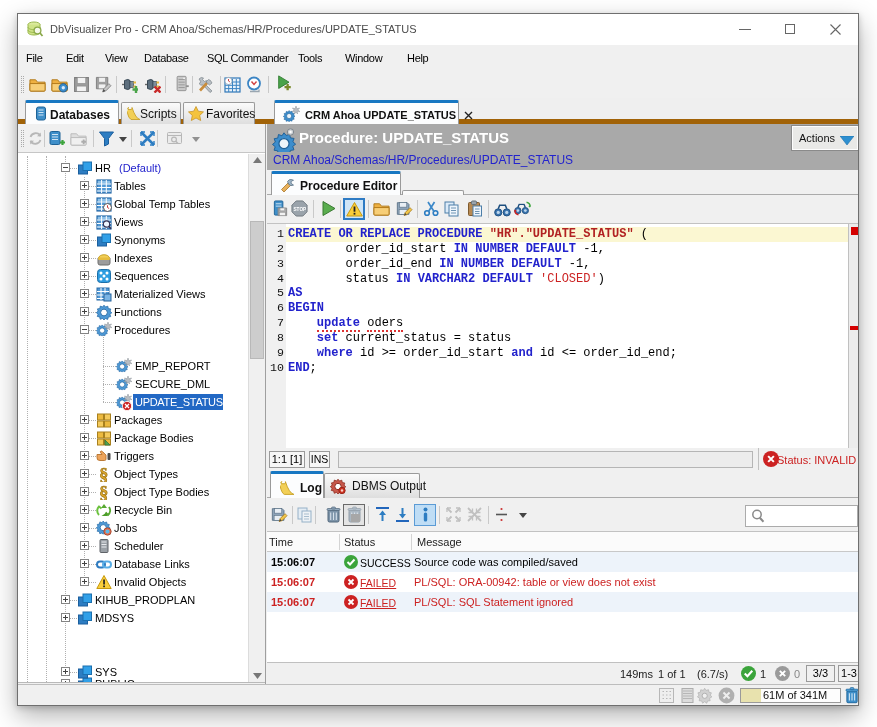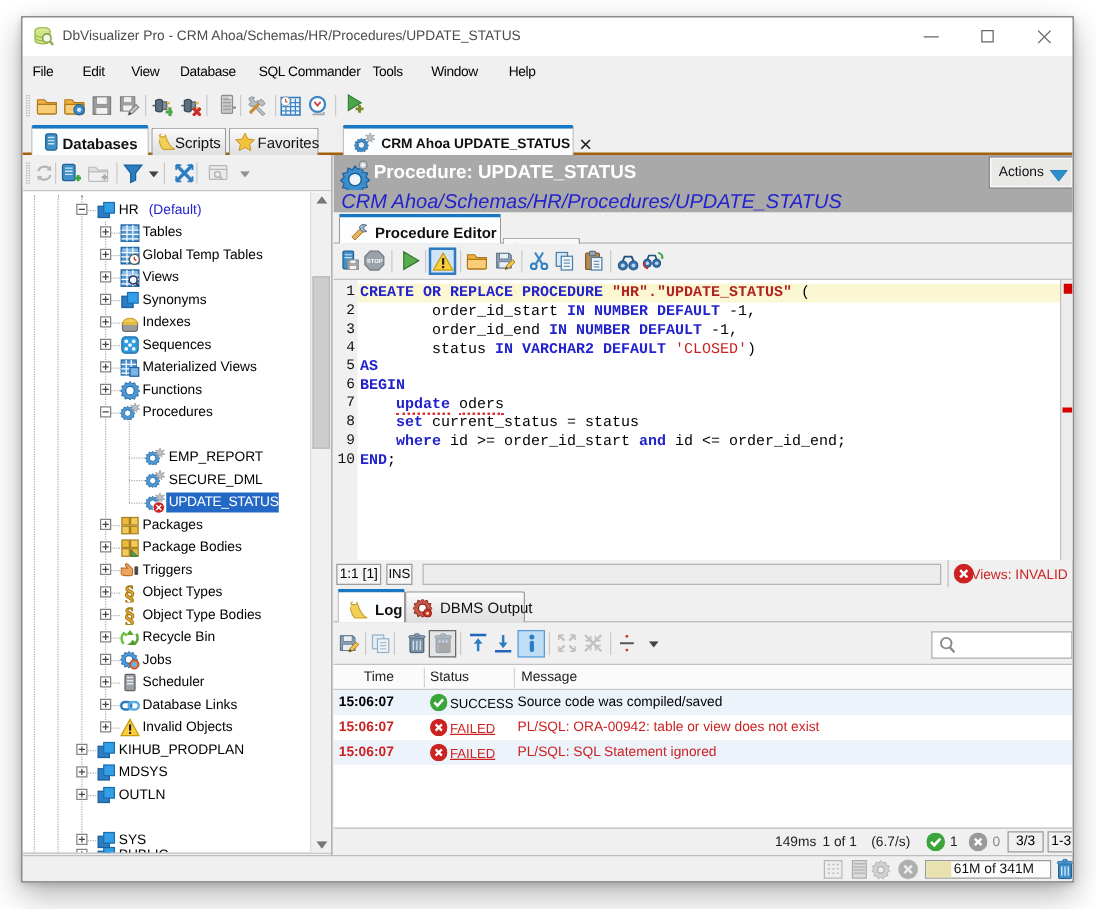--- a/index.html
+++ b/index.html
@@ -6,41 +6,41 @@
 html,body{width:877px;height:727px;background:#fff;overflow:hidden;font-family:"Liberation Sans",sans-serif;}
 .ab{position:absolute;}
 #win{position:absolute;left:17px;top:13px;width:842px;height:693px;border:1px solid #6f6f6f;background:#f0f0f0;overflow:hidden;box-shadow:0 10px 24px rgba(0,0,0,.30),0 2px 6px rgba(0,0,0,.18);}
 svg{display:block;position:absolute;}
 .vsep{position:absolute;width:1px;background:#c9c9c9;}
 #tbar{left:0;top:0;width:840px;height:31px;background:#fff;}
 #title{left:32px;top:9px;font-size:11px;color:#4c4c4c;white-space:nowrap;}
 #menubar{left:0;top:31px;width:840px;height:26px;background:#f0f0f0;}
 .mi{position:absolute;top:7px;font-size:11px;color:#000;letter-spacing:-0.3px;white-space:nowrap;}
 #mtools{left:0;top:57px;width:840px;height:27px;background:#f0f0f0;}
-#tabrow{left:0;top:84px;width:840px;height:26px;background:#efefef;border-bottom:2px solid #a16207;}
+#tabrow{left:0;top:84px;width:840px;height:26px;background:#efefef;border-bottom:5px solid #a16207;}
 .tab{position:absolute;top:4px;height:22px;border:1px solid #9a9a9a;border-bottom:none;background:linear-gradient(#fbfbfb,#dedede);border-radius:2px 2px 0 0;}
 .tab.act{top:2px;height:24px;background:#fcfdfe;border-top:3px solid #1777c2;}
 .tablab{position:absolute;top:4px;font-size:12px;color:#111;white-space:nowrap;}
 .tab.act .tablab{font-weight:bold;top:5px;}
 #lpanel{left:0;top:110px;width:247px;height:559px;background:#fff;border-bottom:1px solid #b9b9b9;overflow:hidden;}
 #ltools{position:absolute;left:0;top:0;width:247px;height:29px;background:#f0f0f0;border-bottom:1px solid #c6c6c6;}
 .trow{position:absolute;left:0;height:18px;width:230px;font-size:11px;color:#000;}
 .trow span{position:absolute;top:3px;white-space:nowrap;}
 .ebox{position:absolute;width:9px;height:9px;border:1px solid #848484;background:#fff;top:4px;}
 .ebox i{position:absolute;left:1px;top:3px;width:5px;height:1px;background:#444;}
 .ebox u{position:absolute;left:3px;top:1px;width:1px;height:5px;background:#444;}
 .gline{position:absolute;width:1px;border-left:1px dotted #b0b0b0;}
 .hline{position:absolute;height:1px;border-top:1px dotted #b0b0b0;}
 .ticon{width:16px;height:16px;top:1px;}
 #lsb{position:absolute;left:230px;top:30px;width:17px;height:529px;background:#f0f0f0;border-left:1px solid #dcdcdc;}
 #lsb .thumb{position:absolute;left:1px;top:67px;width:14px;height:138px;background:#cdcdcd;border:1px solid #b8b8b8;}
 #rpanel{left:247px;top:110px;width:593px;height:560px;background:#f0f0f0;border-left:1px solid #9f9f9f;overflow:hidden;}
 #rhead{position:absolute;left:1px;top:0;width:592px;height:46px;background:#a9a9a9;}
 #rtitle{left:32px;top:5px;font-size:15px;font-weight:bold;color:#fff;white-space:nowrap;}
-#rlink{left:6px;top:29px;font-size:16px;color:#2323cd;white-space:nowrap;font-style:italic;}
+#rlink{left:6px;top:29px;font-size:12px;color:#2323cd;white-space:nowrap;}
 #actions{left:525px;top:2px;width:66px;height:24px;background:#e9e9e7;border:1px solid #fdfdfd;outline:1px solid #8a8a8a;font-size:12px;color:#111;}
 .etab{position:absolute;border:1px solid #9a9a9a;border-bottom:none;background:linear-gradient(#fbfbfb,#dedede);border-radius:2px 2px 0 0;text-align:center;}
 .etab.act{background:#fcfdfe;border-top:3px solid #1777c2;}
 #edtabs{position:absolute;left:1px;top:46px;width:592px;height:25px;background:#f0f0f0;border-bottom:1px solid #aaa;}
 #edtools{position:absolute;left:1px;top:71px;width:592px;height:29px;background:#f0f0f0;border-bottom:1px solid #c2c2c2;}
 #editor{position:absolute;left:1px;top:100px;width:592px;height:224px;background:#fff;font-family:"Liberation Mono",monospace;font-size:11.6px;}
 #gutter{position:absolute;left:0;top:0;width:19px;height:224px;background:#f0f0f0;}
 .lno{position:absolute;left:0;width:17px;text-align:right;color:#111;font-size:11.6px;line-height:14.85px;}
 .cl{position:absolute;left:21px;white-space:pre;font-size:12px;line-height:14.85px;color:#000;}
 .kw{color:#2222cc;font-weight:bold;}
@@ -659,31 +659,20 @@
         <div class="hline" style="left:47px;top:9px;width:12px"></div>
         <div class="ebox" style="left:43px">
           <i></i>
           <u></u>
         </div>
         <svg class="ticon" style="left:59px" viewBox="0 0 16 16">
           <use href="#s-schema"></use>
         </svg>
         <span style="left:77px">MDSYS</span>
       </div>
-    <div class="trow" style="top:503px">
-        <div class="hline" style="left:47px;top:9px;width:12px"></div>
-        <div class="ebox" style="left:43px">
-          <i></i>
-          <u></u>
-        </div>
-        <svg class="ticon" style="left:59px" viewBox="0 0 16 16">
-          <use href="#s-schema"></use>
-        </svg>
-        <span style="left:77px">OUTLN</span>
-      </div>
     <div class="trow" style="top:551px">
         <div class="hline" style="left:47px;top:9px;width:12px"></div>
         <div class="ebox" style="left:43px">
           <i></i>
           <u></u>
         </div>
         <svg class="ticon" style="left:59px" viewBox="0 0 16 16">
           <use href="#s-schema"></use>
         </svg>
         <span style="left:77px">PUBLIC</span>
@@ -826,21 +815,21 @@
       </div>
     </div>
     <div id="estatus">
       <div class="sbox" style="left:2px;width:36px;line-height:15px">1:1 [1]</div>
       <div class="sbox" style="left:42px;width:21px;line-height:15px;font-size:10.5px">INS</div>
       <div class="sbox" style="left:71px;width:415px;background:#ececec;border-color:#b5b5b5"></div>
       <div class="ab" style="left:491px;top:0;width:1px;height:22px;background:#c0c0c0"></div>
       <svg style="left:496px;top:3px" width="16" height="16" viewBox="0 0 14 14">
           <use href="#s-fail"></use>
         </svg>
-      <div class="ab" style="left:510px;top:6px;font-size:11px;color:#cc2222;white-space:nowrap">Views: INVALID</div>
+      <div class="ab" style="left:510px;top:6px;font-size:11px;color:#cc2222;white-space:nowrap">Status: INVALID</div>
     </div>
     <div id="ltabs">
       <div class="etab act" style="left:3px;top:1px;width:54px;height:27px">
         <svg style="left:9px;top:6px" width="14" height="16" viewBox="0 0 13 15">
             <path d="M2 1.5 q-2 0 -1 2 h3 q1.5 0 1-2 q3.5 11 8 12 h-9 q-2.5-1-4-8" fill="#f2cf56" stroke="#c9a32b" stroke-width=".9"></path>
           </svg>
         <div class="tablab" style="left:29px;top:7px;font-weight:bold">Log</div>
       </div>
       <div class="etab" style="left:57px;top:3px;width:96px;height:25px">
         <svg style="left:5px;top:4px" width="16" height="16" viewBox="0 0 16 16">
@@ -903,21 +892,21 @@
         </svg>
       <svg style="left:252px;top:15px" width="8" height="5" viewBox="0 0 8 5">
           <path d="M0 0 h8 L4 5 Z" fill="#444"></path>
         </svg>
       <div class="ab" style="left:478px;top:7px;width:113px;height:22px;background:#fff;border:1px solid #ababab"></div>
       <svg style="left:483px;top:10px" width="16" height="16" viewBox="0 0 16 16">
           <use href="#s-mag"></use>
         </svg>
     </div>
     <div id="lthead">
-      <div class="ab" style="left:24px;top:4px">Time</div>
+      <div class="ab" style="left:2px;top:4px">Time</div>
       <div class="ab" style="left:77px;top:4px">Status</div>
       <div class="ab" style="left:150px;top:4px">Message</div>
       <div class="ab" style="left:72px;top:2px;width:1px;height:16px;background:#d4d4d4"></div>
       <div class="ab" style="left:144px;top:2px;width:1px;height:16px;background:#d4d4d4"></div>
     </div>
     <div class="lrow" style="top:428px;background:#edf3fa">
       <div class="ab" style="left:4px;top:4px;font-weight:bold">15:06:07</div>
       <svg style="left:77px;top:3px" width="14" height="14" viewBox="0 0 14 14">
           <use href="#s-check"></use>
         </svg>

